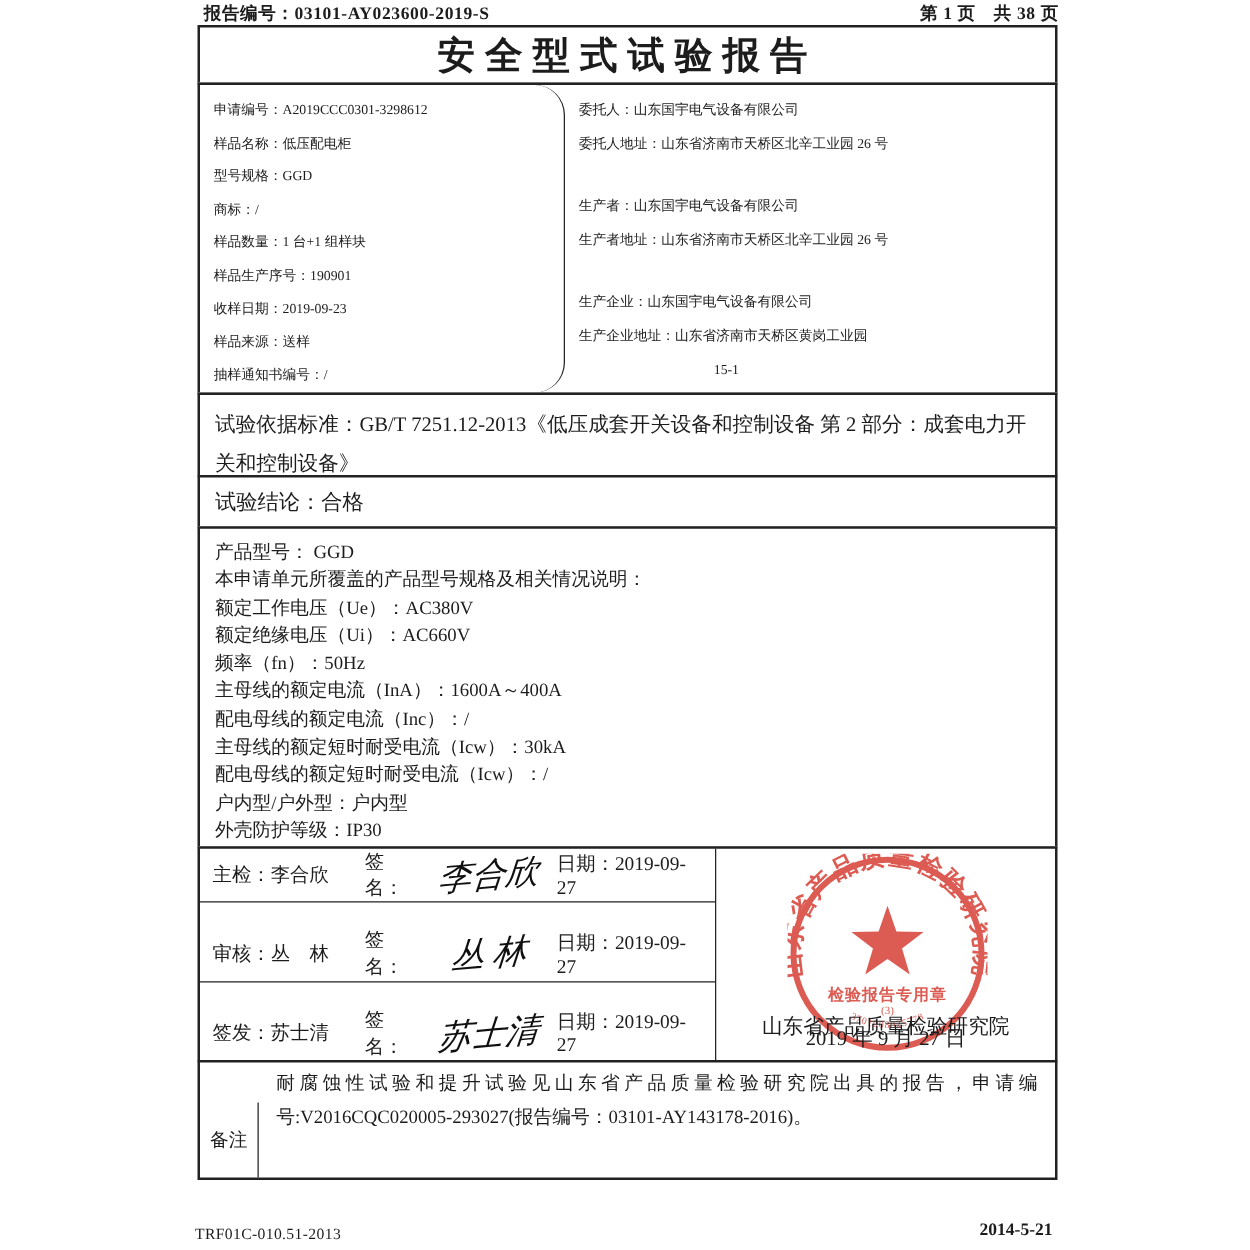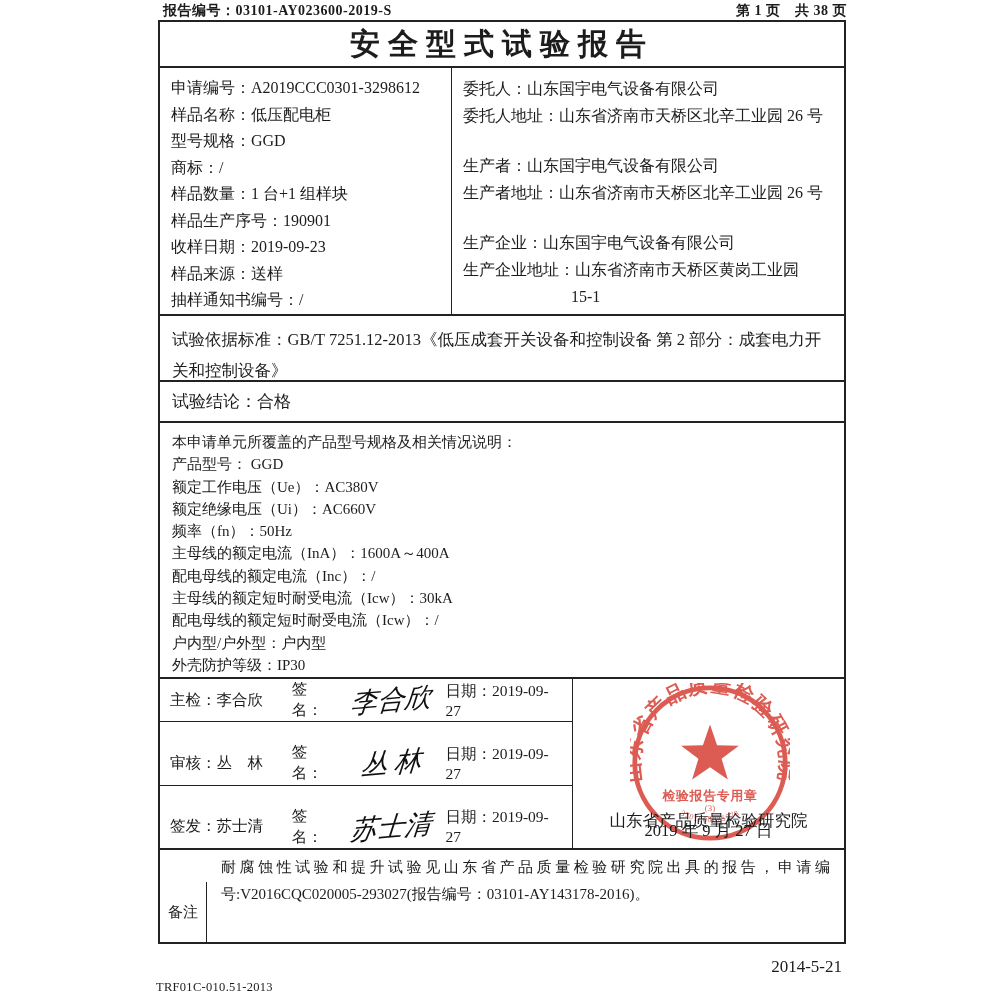--- a/index.html
+++ b/index.html
@@ -9,21 +9,21 @@
     color:#1c1c1c;overflow:hidden;
   }
   .hdr{position:absolute;top:2px;left:163px;width:684px;display:flex;
        justify-content:space-between;font-size:14px;font-weight:700;letter-spacing:.5px;}
   .sheet{position:absolute;left:158px;top:20px;width:688px;box-sizing:border-box;}
   .box{border:2px solid #222;background:#fff;box-sizing:border-box;position:relative;}
   .row{margin-top:-2px;}
   .title-box{height:48px;display:flex;align-items:center;justify-content:center;}
   .title{font-size:30px;font-weight:700;letter-spacing:8px;}
   .info-row{height:250px;display:flex;}
-  .cell{box-sizing:border-box;padding:7px 11px;font-size:16px;}
+  .cell{box-sizing:border-box;padding:7px 11px;font-size:11px;border-radius:24px;}
   .info-left{width:292px;border-right:1.5px solid #222;line-height:26.5px;}
   .info-right{flex:1;line-height:27px;}
   .grp{margin-bottom:23px;}
   .indent{padding-left:108px;}
   .std-row{height:68px;font-size:16.5px;line-height:31px;padding:8px 12px;box-sizing:border-box;}
   .concl-row{height:43px;font-size:17px;display:flex;align-items:center;padding:0 12px;box-sizing:border-box;}
   .prod-row{height:258px;font-size:15px;line-height:22.3px;padding:8px 12px;box-sizing:border-box;}
   .sig-row{height:173px;display:flex;}
   .sig-col{width:412px;border-right:1.5px solid #222;display:flex;flex-direction:column;gap:20px;}
   .sig-line{flex:1;display:flex;align-items:center;padding:0 10px;font-size:15.5px;
@@ -35,21 +35,21 @@
   .sig-date{margin-left:auto;}
   .stamp-cell{flex:1;position:relative;}
   .stamp-org{position:absolute;left:0;right:0;top:131px;text-align:center;font-size:16.5px;}
   .stamp-date{position:absolute;left:0;right:0;top:141px;text-align:center;font-size:16.5px;}
   .seal{position:absolute;left:57px;top:4px;opacity:.88;}
   .remark-row{height:96px;display:flex;}
   .remark-label{width:46px;border-right:1.5px solid #222;display:flex;align-items:center;
                 justify-content:center;font-size:15px;margin-top:32px;}
   .remark-text{flex:1;padding:4px 14px;font-size:15px;line-height:27px;text-align:justify;box-sizing:border-box;}
   .footer-left{position:absolute;left:156px;top:980px;font-size:12.5px;letter-spacing:.3px;}
-  .footer-right{position:absolute;right:158px;top:957px;font-size:17px;}
+  .footer-right{position:absolute;right:158px;top:977px;font-size:14px;font-weight:bold;}
 </style>
 </head>
 <body>
 
 <div class="hdr">
   <span>报告编号：03101-AY023600-2019-S</span>
   <span>第 1 页　共 38 页</span>
 </div>
 
 <div class="sheet">
@@ -89,22 +89,22 @@
 
   <div class="box row std-row">
     <span>试验依据标准：GB/T 7251.12-2013《低压成套开关设备和控制设备 第 2 部分：成套电力开关和控制设备》</span>
   </div>
 
   <div class="box row concl-row">
     <span>试验结论：合格</span>
   </div>
 
   <div class="box row prod-row">
+    <div>产品型号： GGD</div>
     <div>本申请单元所覆盖的产品型号规格及相关情况说明：</div>
-    <div>产品型号： GGD</div>
     <div>额定工作电压（Ue）：AC380V</div>
     <div>额定绝缘电压（Ui）：AC660V</div>
     <div>频率（fn）：50Hz</div>
     <div>主母线的额定电流（InA）：1600A～400A</div>
     <div>配电母线的额定电流（Inc）：/</div>
     <div>主母线的额定短时耐受电流（Icw）：30kA</div>
     <div>配电母线的额定短时耐受电流（Icw）：/</div>
     <div>户内型/户外型：户内型</div>
     <div>外壳防护等级：IP30</div>
   </div>

